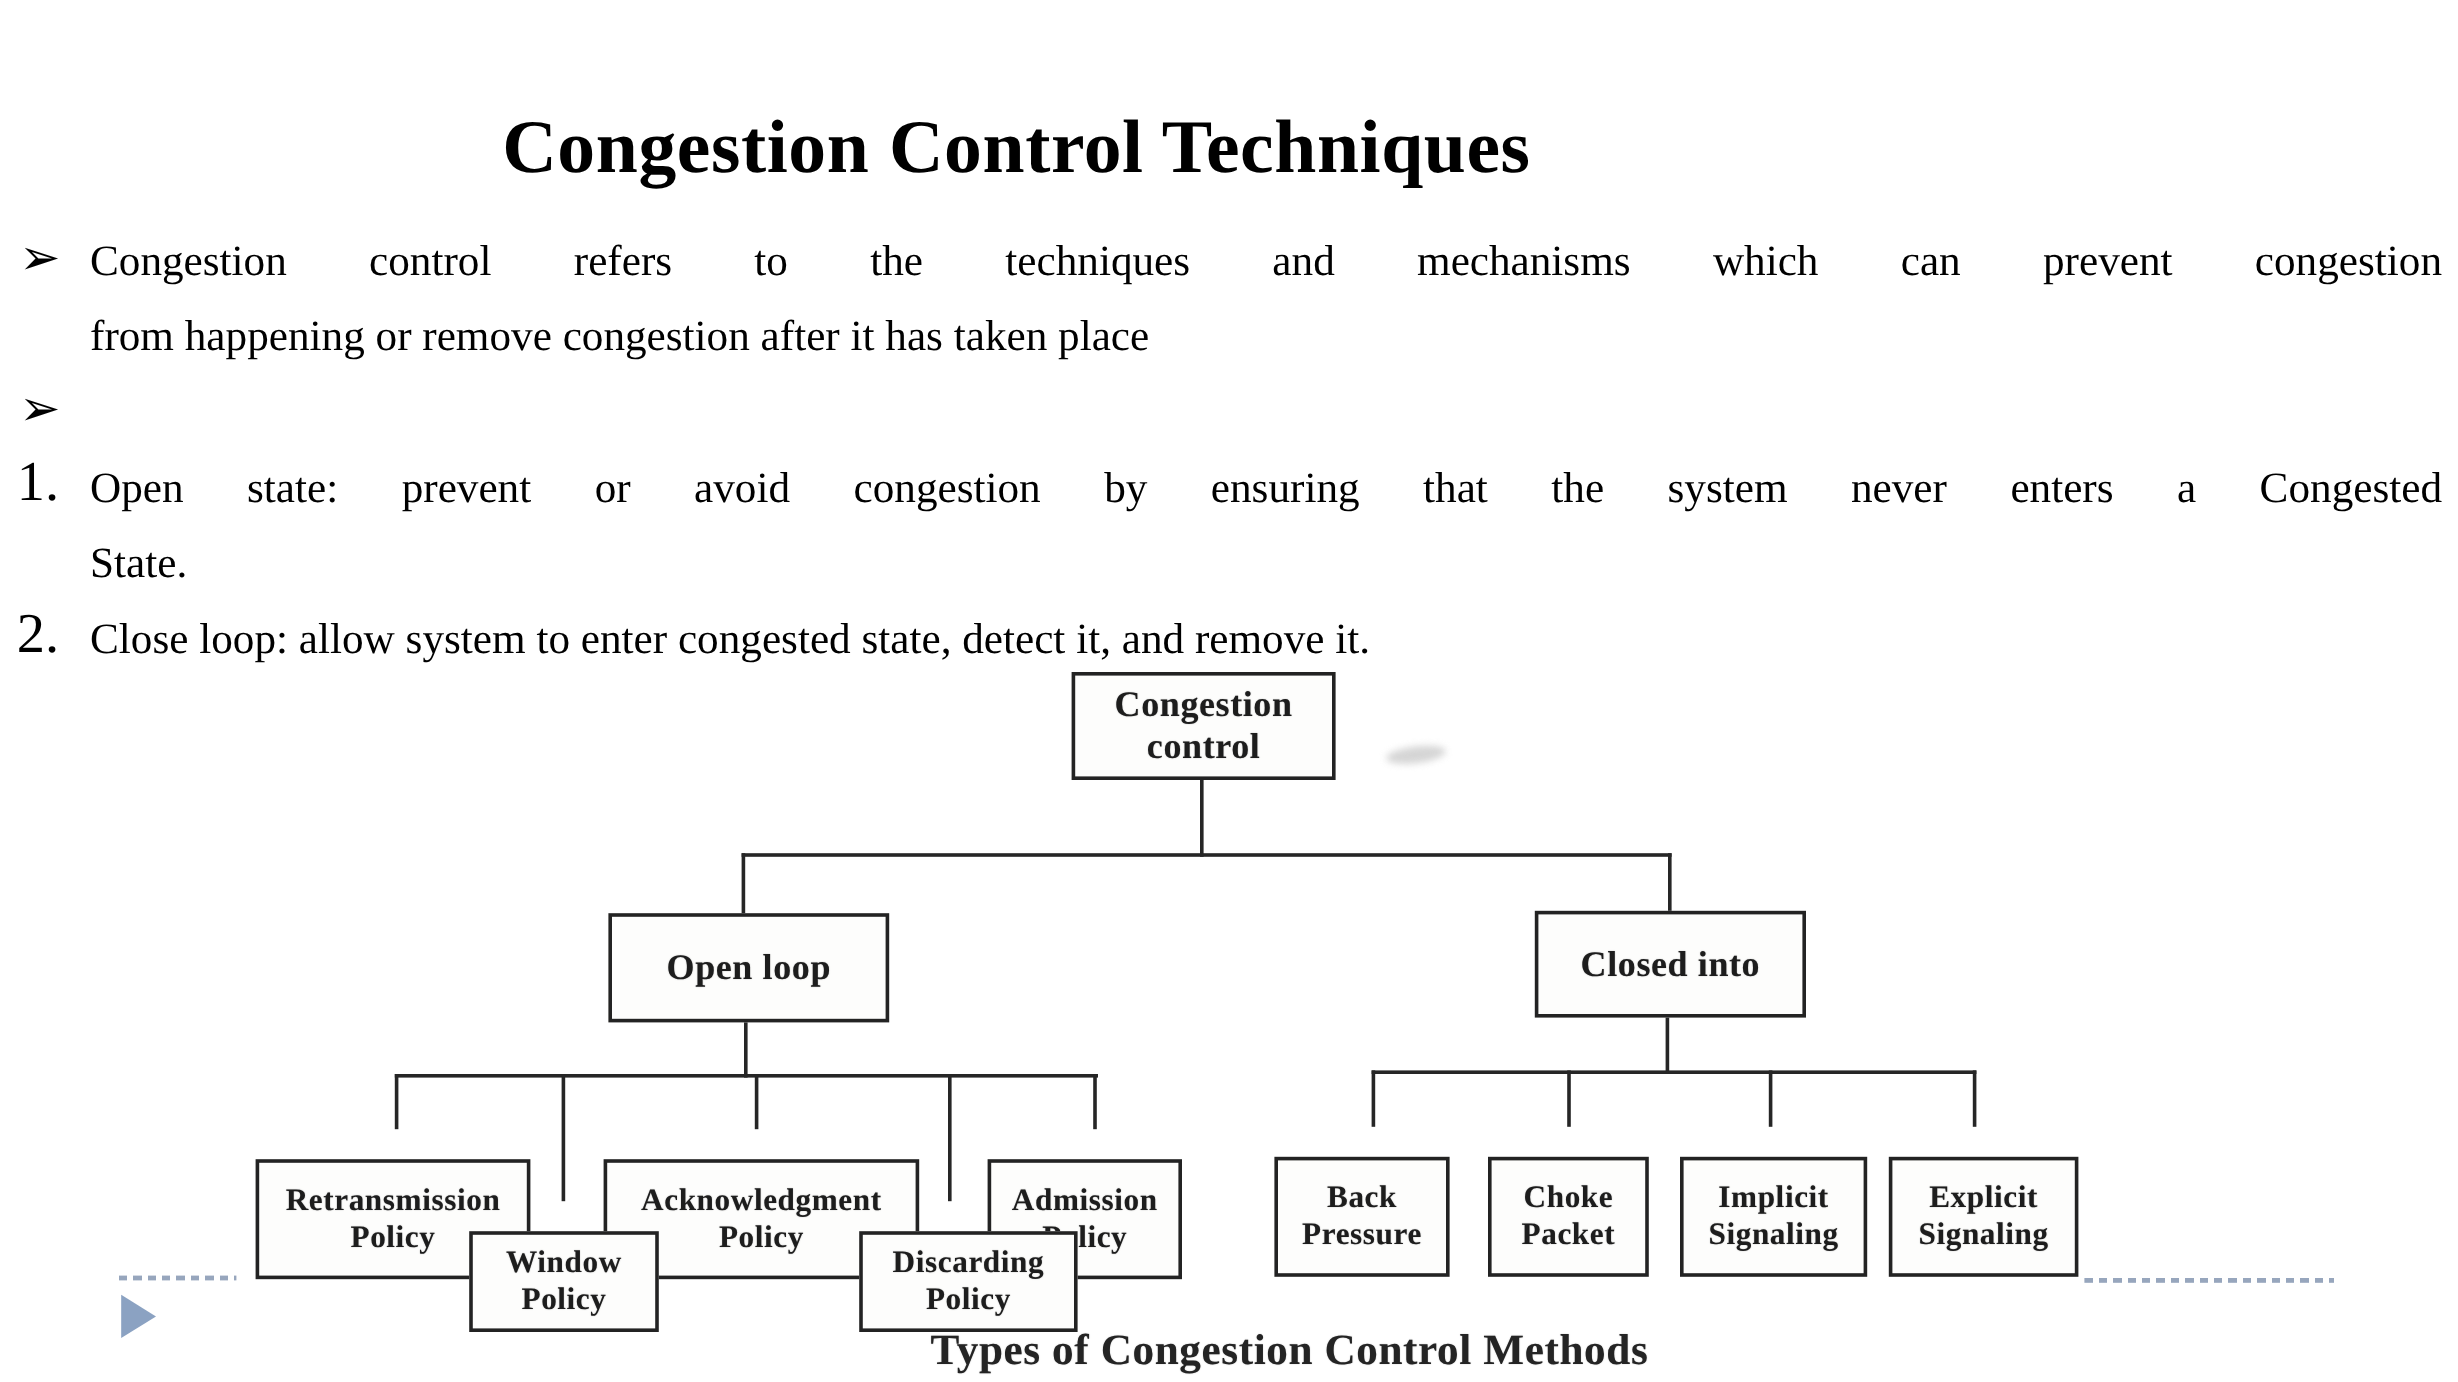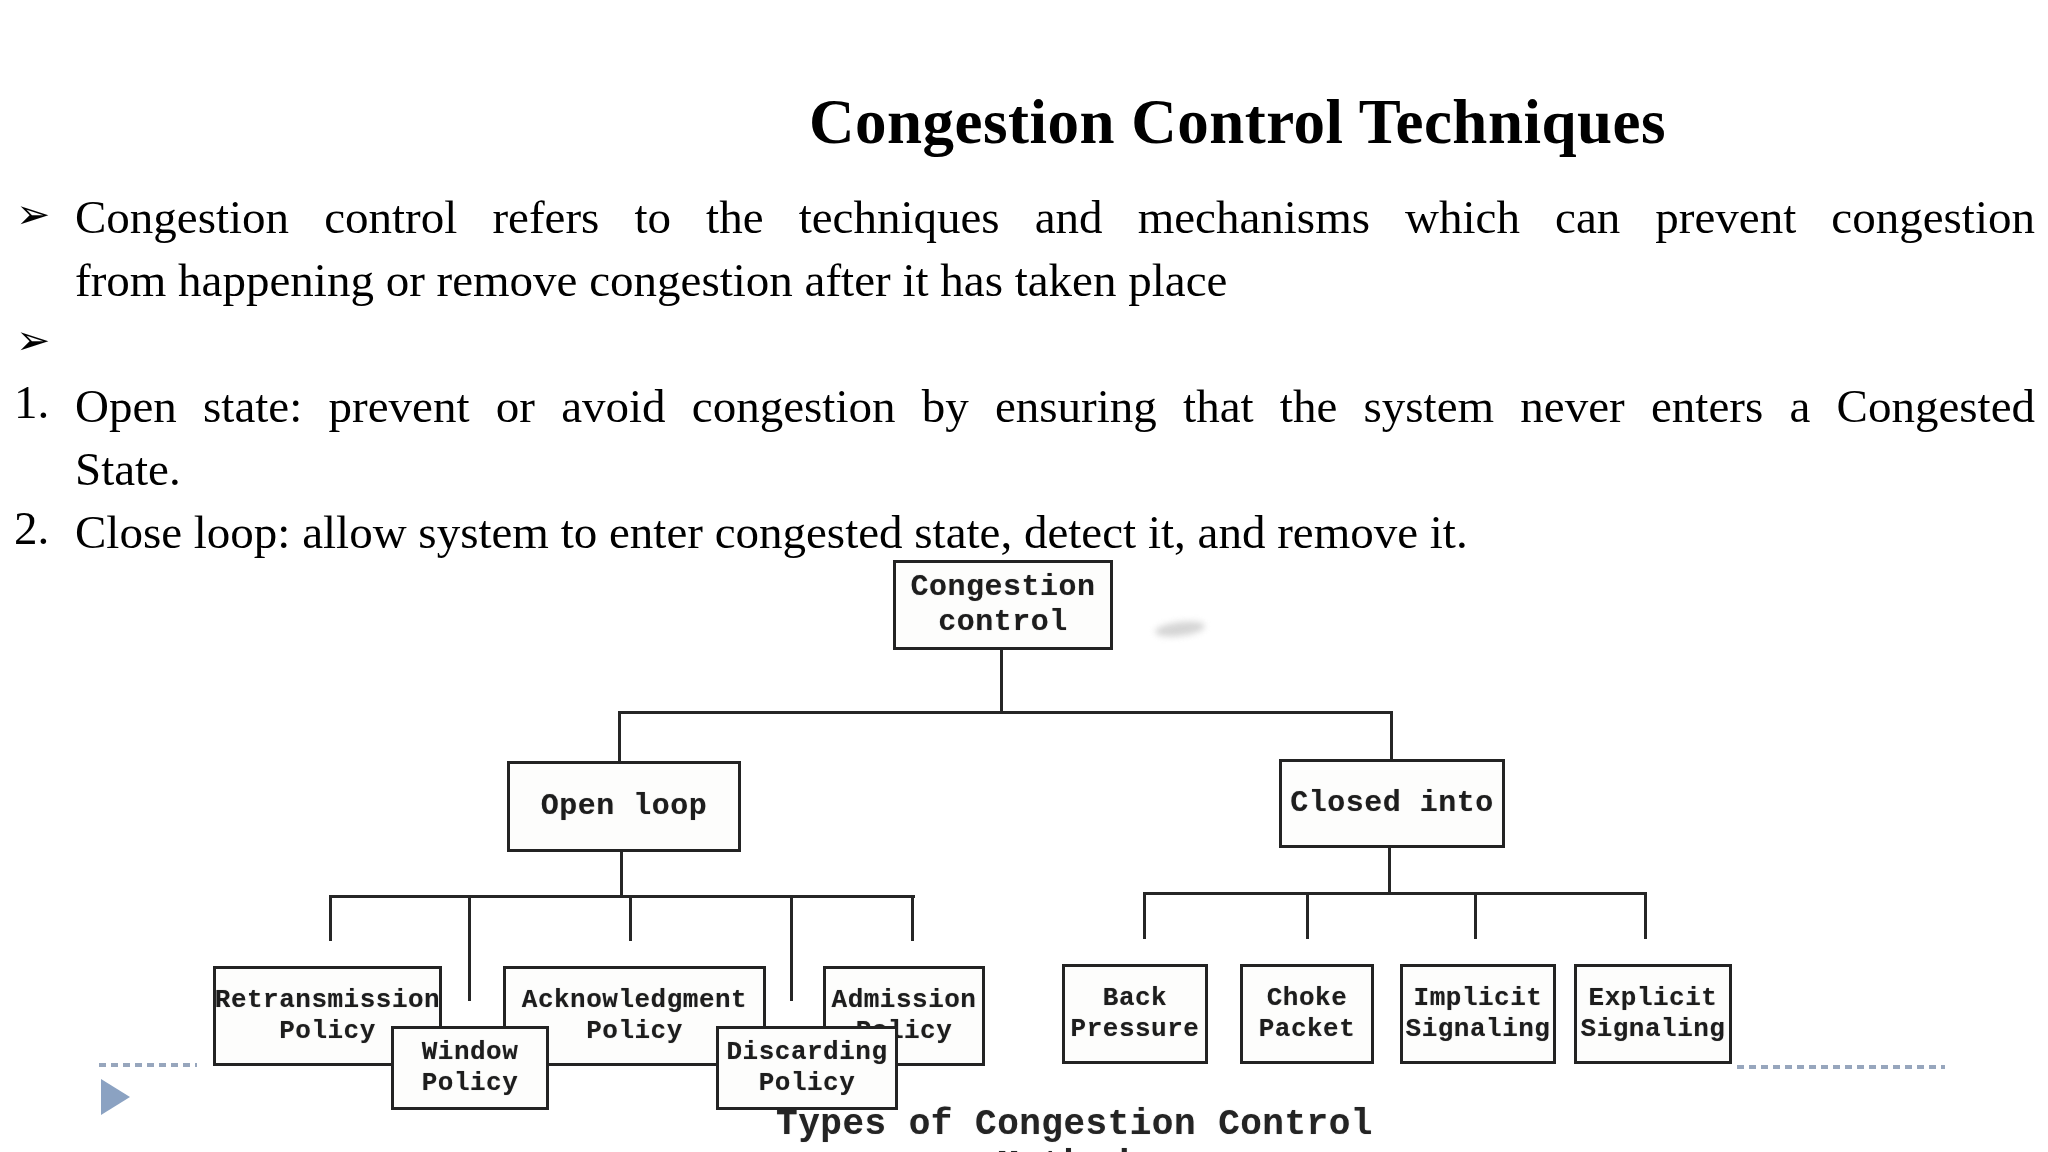--- a/index.html
+++ b/index.html
@@ -7,29 +7,29 @@
     --dash:#97a6bd;
     --triangle:#8ba2c2;
   }
   html,body{margin:0;padding:0;background:#ffffff;}
   .slide{
     position:relative;width:2048px;height:1152px;background:#ffffff;overflow:hidden;
     font-family:"Liberation Serif",serif;color:#000;
   }
   
   .title{
-    position:absolute;left:0;top:86px;width:1666px;text-align:right;
-    font-size:63px;font-weight:bold;letter-spacing:.5px;
+    position:absolute;left:0;top:86px;width:1666px;text-align:center;
+    font-size:63px;font-weight:bold;letter-spacing:.5px;padding-left:14px;
   }
   .marker{position:absolute;left:16px;font-size:47px;}
   .marker.arrow{font-family:"DejaVu Sans",sans-serif;font-size:41px;}
-  .tline{position:absolute;left:75px;width:1960px;font-size:47px;line-height:63px;white-space:nowrap;}
+  .tline{position:absolute;left:75px;width:1960px;font-size:36px;line-height:63px;white-space:nowrap;}
   .tline.just{white-space:normal;text-align:justify;text-align-last:justify;}
   
-  .figure{position:absolute;inset:0;font-family:Liberation Mono, monospace;}
+  .figure{position:absolute;inset:0;font-family:Liberation Serif, serif;}
   .box{
     position:absolute;border:3px solid #232323;background:#fdfdfc;color:#1d1d1d;
     display:flex;align-items:center;justify-content:center;text-align:center;
     font-weight:bold;letter-spacing:.5px;line-height:1.18;
     text-shadow:0 0 1px rgba(45,45,45,.45);
   }
   .lvl{font-size:30px;}
   .leaf{font-size:26px;margin-top:28px;}
   .conn{position:absolute;background:#262626;}
   .v{width:3px;} .h{height:3px;}

